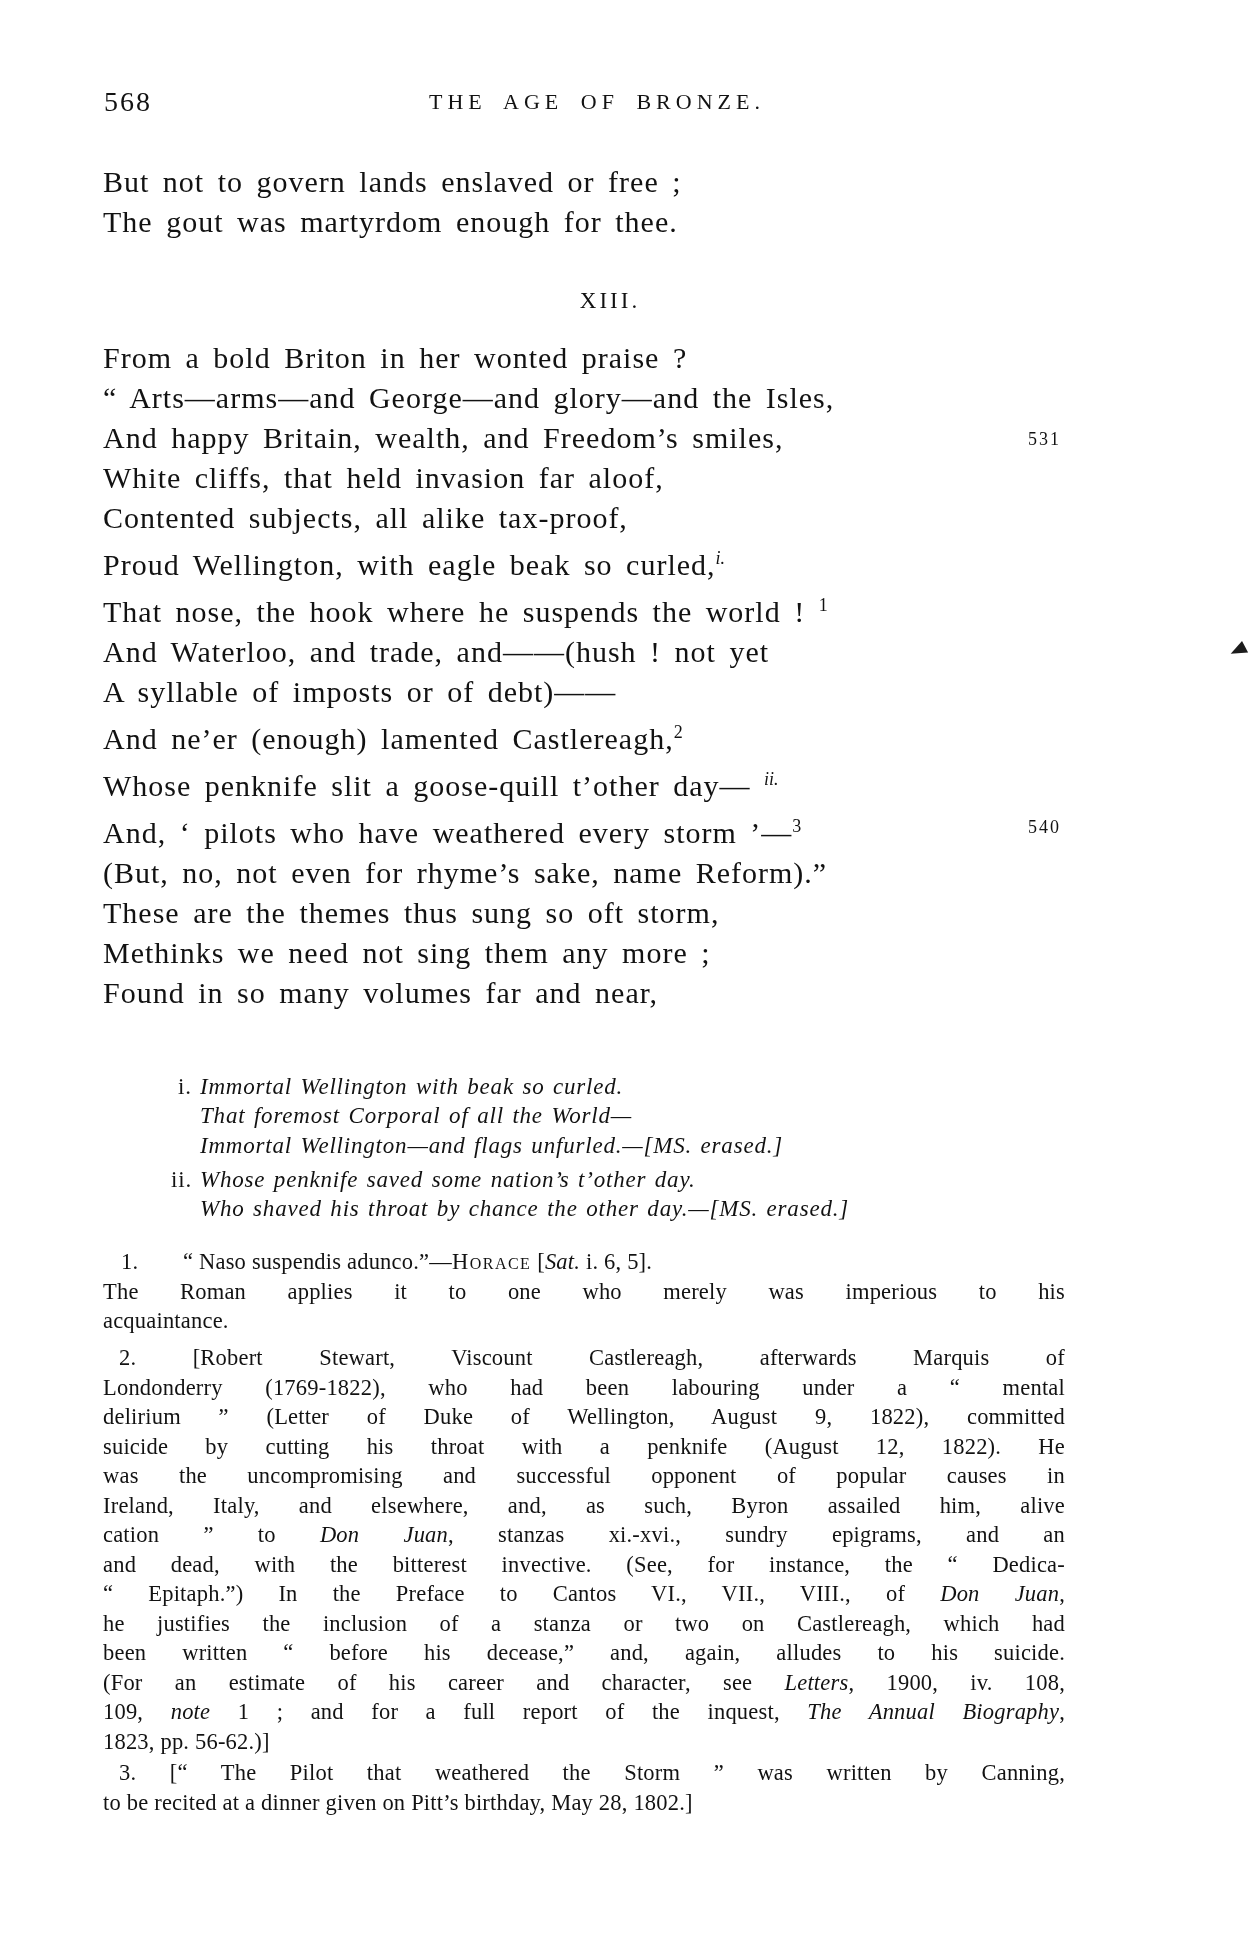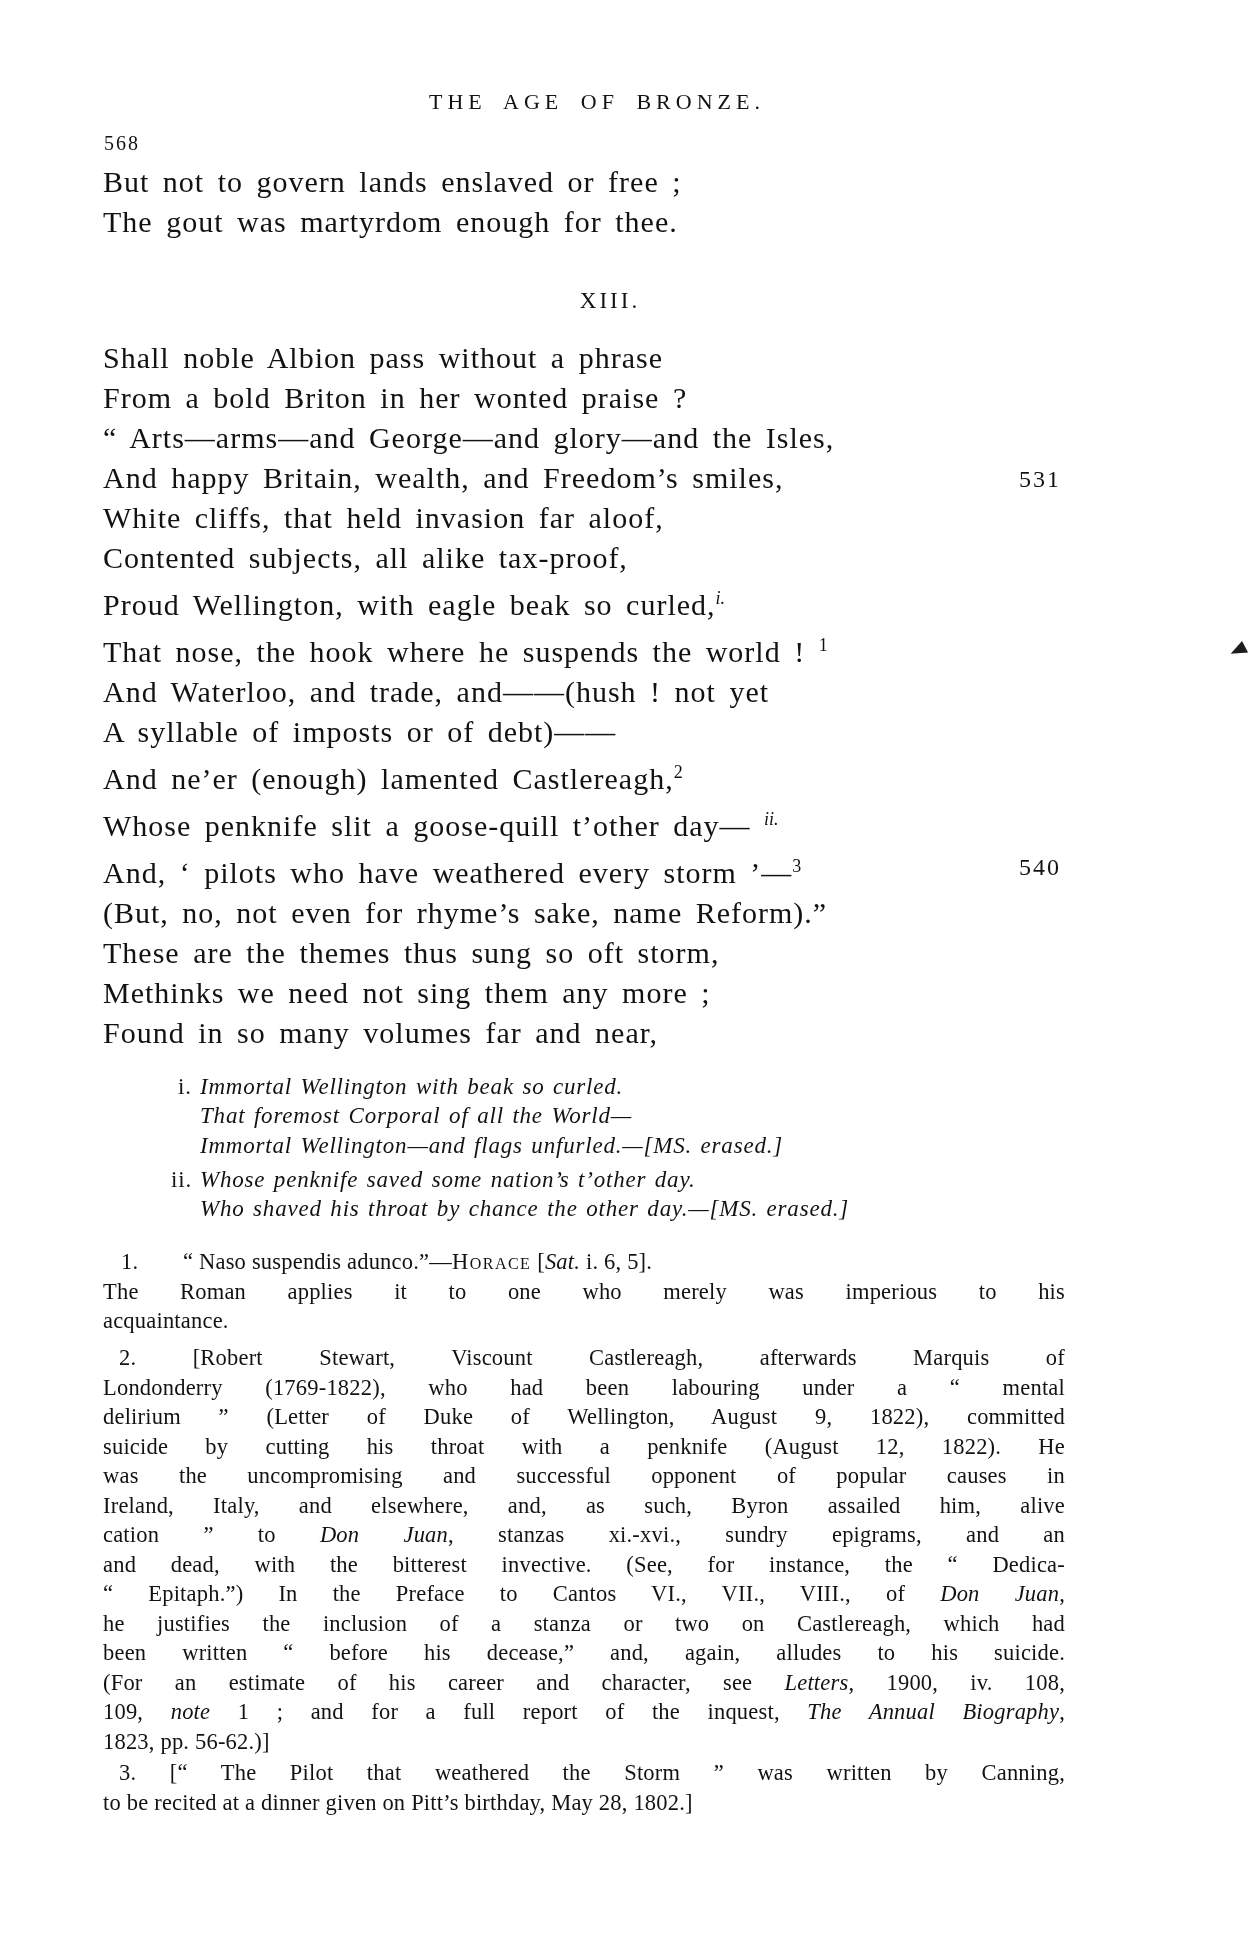--- a/index.html
+++ b/index.html
@@ -6,29 +6,29 @@
   body{
     width:1255px;height:1954px;position:relative;overflow:hidden;
     background:#ffffff;color:#121212;
     font-family:"Liberation Serif","DejaVu Serif",serif;
   }
   #page{position:absolute;inset:0;}
   .blk{position:absolute;left:103px;width:962px;}
   .line{position:relative;}
   .line.just{text-align:justify;text-align-last:justify;}
   .line-label{position:absolute;top:0;}
-  .line-num{position:absolute;right:4px;top:1px;font-size:24px;letter-spacing:2px;}
+  .line-num{position:absolute;right:4px;top:1px;font-size:18px;letter-spacing:2px;}
   .s-n{font-style:normal;}
   .s-i{font-style:italic;}
   .s-sc{font-variant:small-caps;letter-spacing:1.5px;}
   .s-sup{font-size:0.60em;vertical-align:super;letter-spacing:0;}
   .s-supi{font-size:0.60em;vertical-align:super;font-style:italic;letter-spacing:0;}
 
   .header{top:84px;height:36px;}
-  .header .pagenum{position:absolute;left:1px;top:2px;font-size:20px;letter-spacing:2px;margin-top:46px;}
+  .header .pagenum{position:absolute;left:1px;top:2px;font-size:28px;letter-spacing:2px;}
   .header .title{text-align:center;font-size:22px;letter-spacing:5px;word-spacing:7px;padding-top:5px;padding-left:26px;}
 
   .poem .line{font-size:30px;line-height:40px;letter-spacing:1px;word-spacing:5px;white-space:nowrap;}
   .couplet{top:162px;}
   .section-label{top:288px;text-align:center;font-size:23px;letter-spacing:3px;padding-left:26px;font-family:Liberation Serif, serif;}
   .stanza{top:338px;}
 
   .variant .line{font-size:23px;line-height:29.4px;letter-spacing:0.8px;word-spacing:2px;white-space:nowrap;}
   .variant-i{top:1072px;}
   .variant-ii{top:1165px;}
@@ -56,21 +56,20 @@
   </header>
 
   <section class="blk couplet poem">
       <div class="line"><span class="s-n">But not to govern lands enslaved or free ;</span></div>
       <div class="line"><span class="s-n">The gout was martyrdom enough for thee.</span></div>
     </section>
 
   <div class="blk section-label">XIII.</div>
 
   <section class="blk stanza poem">
-      <div class="line"><span class="s-n">Shall noble Albion pass without a phrase</span></div>
       <div class="line"><span class="s-n">From a bold Briton in her wonted praise ?</span></div>
       <div class="line"><span class="s-n">“ Arts—arms—and George—and glory—and the Isles,</span></div>
       <div class="line"><span class="s-n">And happy Britain, wealth, and Freedom’s smiles,</span><span class="line-num">531</span></div>
       <div class="line"><span class="s-n">White cliffs, that held invasion far aloof,</span></div>
       <div class="line"><span class="s-n">Contented subjects, all alike tax-proof,</span></div>
       <div class="line"><span class="s-n">Proud Wellington, with eagle beak so curled,</span><span class="s-supi">i.</span></div>
       <div class="line"><span class="s-n">That nose, the hook where he suspends the world ! </span><span class="s-sup">1</span></div>
       <div class="line"><span class="s-n">And Waterloo, and trade, and——(hush ! not yet</span></div>
       <div class="line"><span class="s-n">A syllable of imposts or of debt)——</span></div>
       <div class="line"><span class="s-n">And ne’er (enough) lamented Castlereagh,</span><span class="s-sup">2</span></div>

